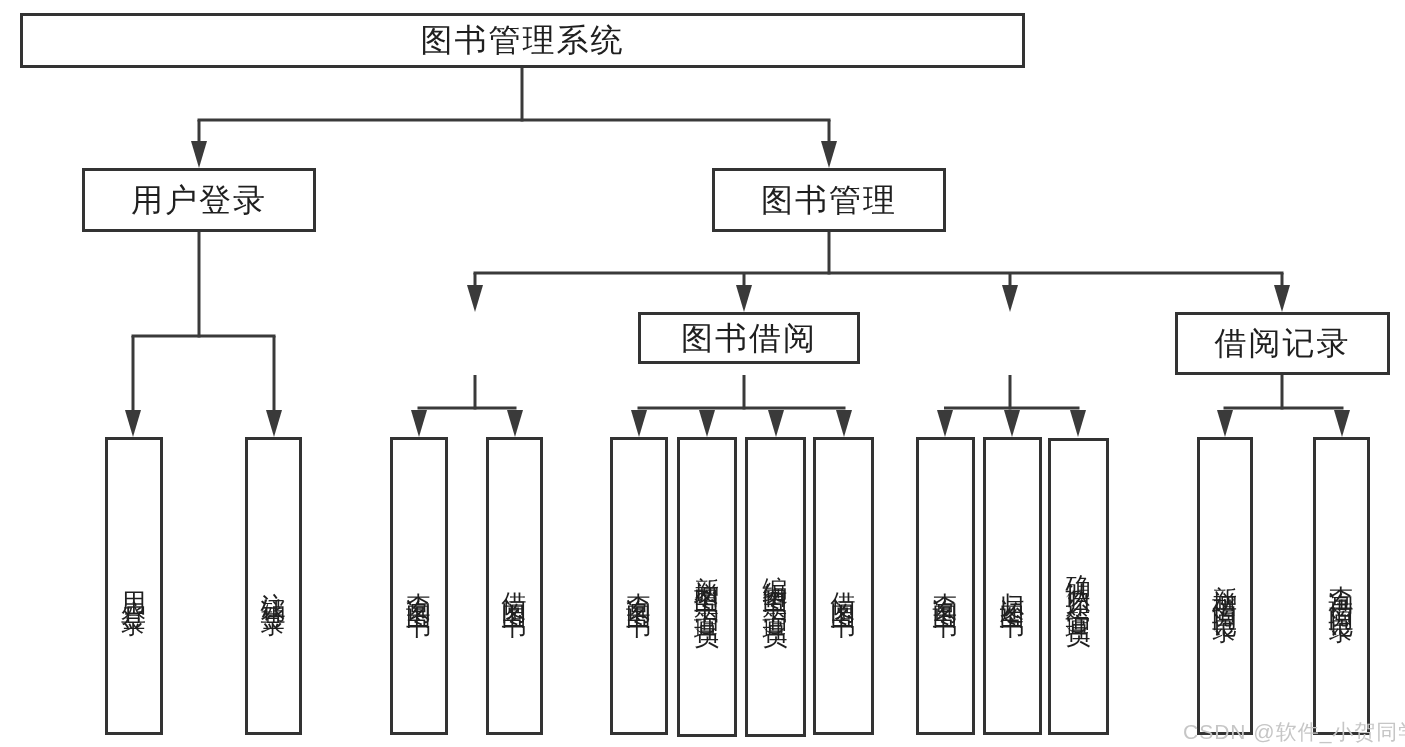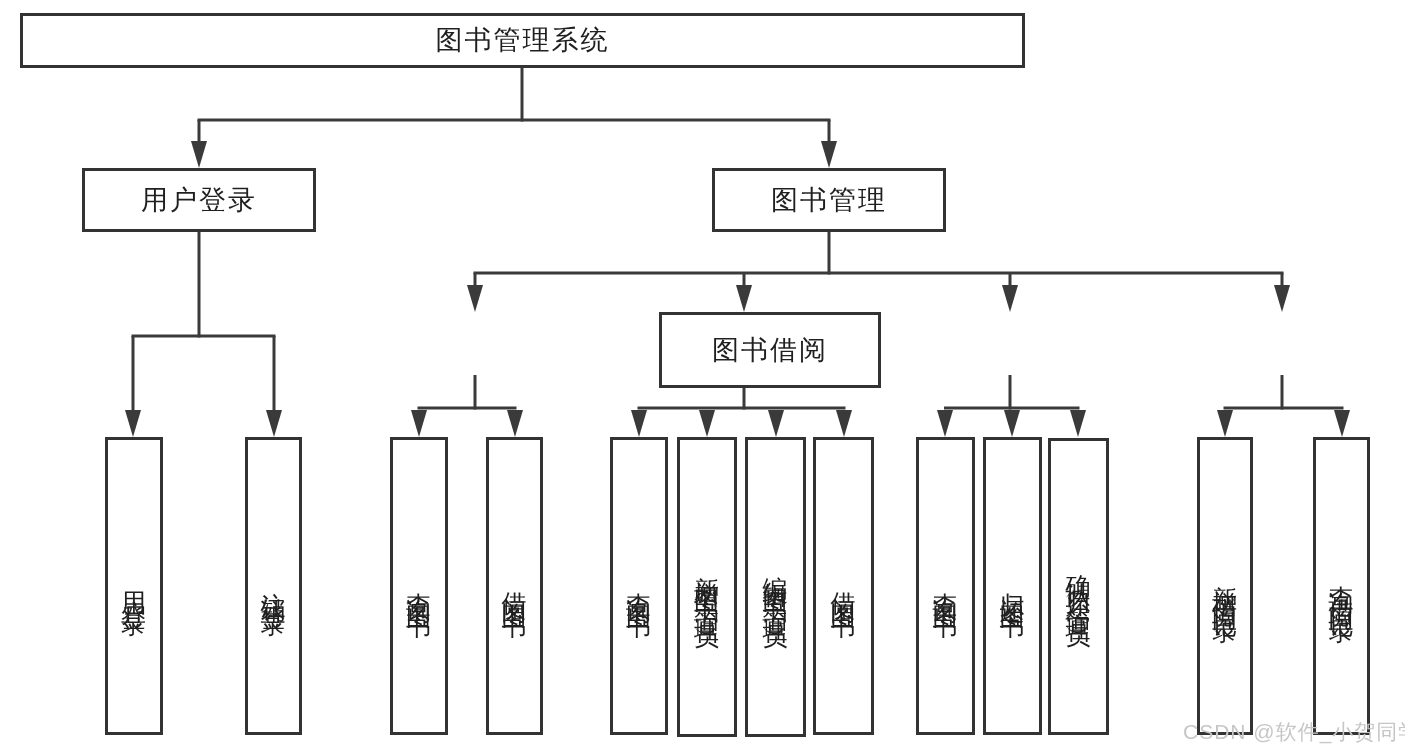--- a/index.html
+++ b/index.html
@@ -13,21 +13,21 @@
   #wires{position:absolute;left:0;top:0;width:1405px;height:747px;}
   #wires line{stroke:#3a3a3a;stroke-width:3;}
   #wires polygon{fill:#3a3a3a;stroke:none;}
   .node{
     position:absolute;
     box-sizing:border-box;
     background:#ffffff;
     border:3px solid #333333;
     display:flex;align-items:center;justify-content:center;
     color:#1f1f1f;
-    font-size:27px;
+    font-size:32px;
     letter-spacing:2px;
     line-height:1.2;
     z-index:2;
   }
   .hnode{white-space:nowrap;}
   .vnode{
     writing-mode:vertical-rl;
     text-orientation:mixed;
     letter-spacing:7px;
     font-size:25px;
@@ -110,21 +110,22 @@
       <polygon points="1217,410 1233,410 1225,437"></polygon>
       <polygon points="1334,410 1350,410 1342,437"></polygon>
     </g>
   </svg>
 
   <div class="node hnode" style="left:20px;top:13px;width:1005px;height:55px;">图书管理系统</div>
 
   <div class="node hnode" style="left:82px;top:168px;width:234px;height:64px;">用户登录</div>
   <div class="node hnode" style="left:712px;top:168px;width:234px;height:64px;text-align:center;">图书管理</div>
 
-  <div class="node hnode" style="left:659px;top:312px;width:222px;height:76px;">图书借阅</div>
+  <div class="node hnode" style="left:638px;top:312px;width:222px;height:52px;">图书借阅</div>
+  <div class="node hnode" style="left:1175px;top:312px;width:215px;height:63px;">借阅记录</div>
 
   <div class="node vnode" style="left:105px;top:437px;width:58px;height:298px;">用户登录</div>
   <div class="node vnode" style="left:245px;top:437px;width:57px;height:298px;">注销登录</div>
 
   <div class="node vnode" style="left:390px;top:437px;width:58px;height:298px;">查询图书</div>
   <div class="node vnode" style="left:486px;top:437px;width:57px;height:298px;">借阅图书</div>
 
   <div class="node vnode" style="left:610px;top:437px;width:58px;height:298px;">查询图书</div>
   <div class="node vnode" style="left:677px;top:437px;width:60px;height:300px;">新增图书（管理员）</div>
   <div class="node vnode" style="left:745px;top:437px;width:61px;height:300px;">编辑图书（管理员）</div>

